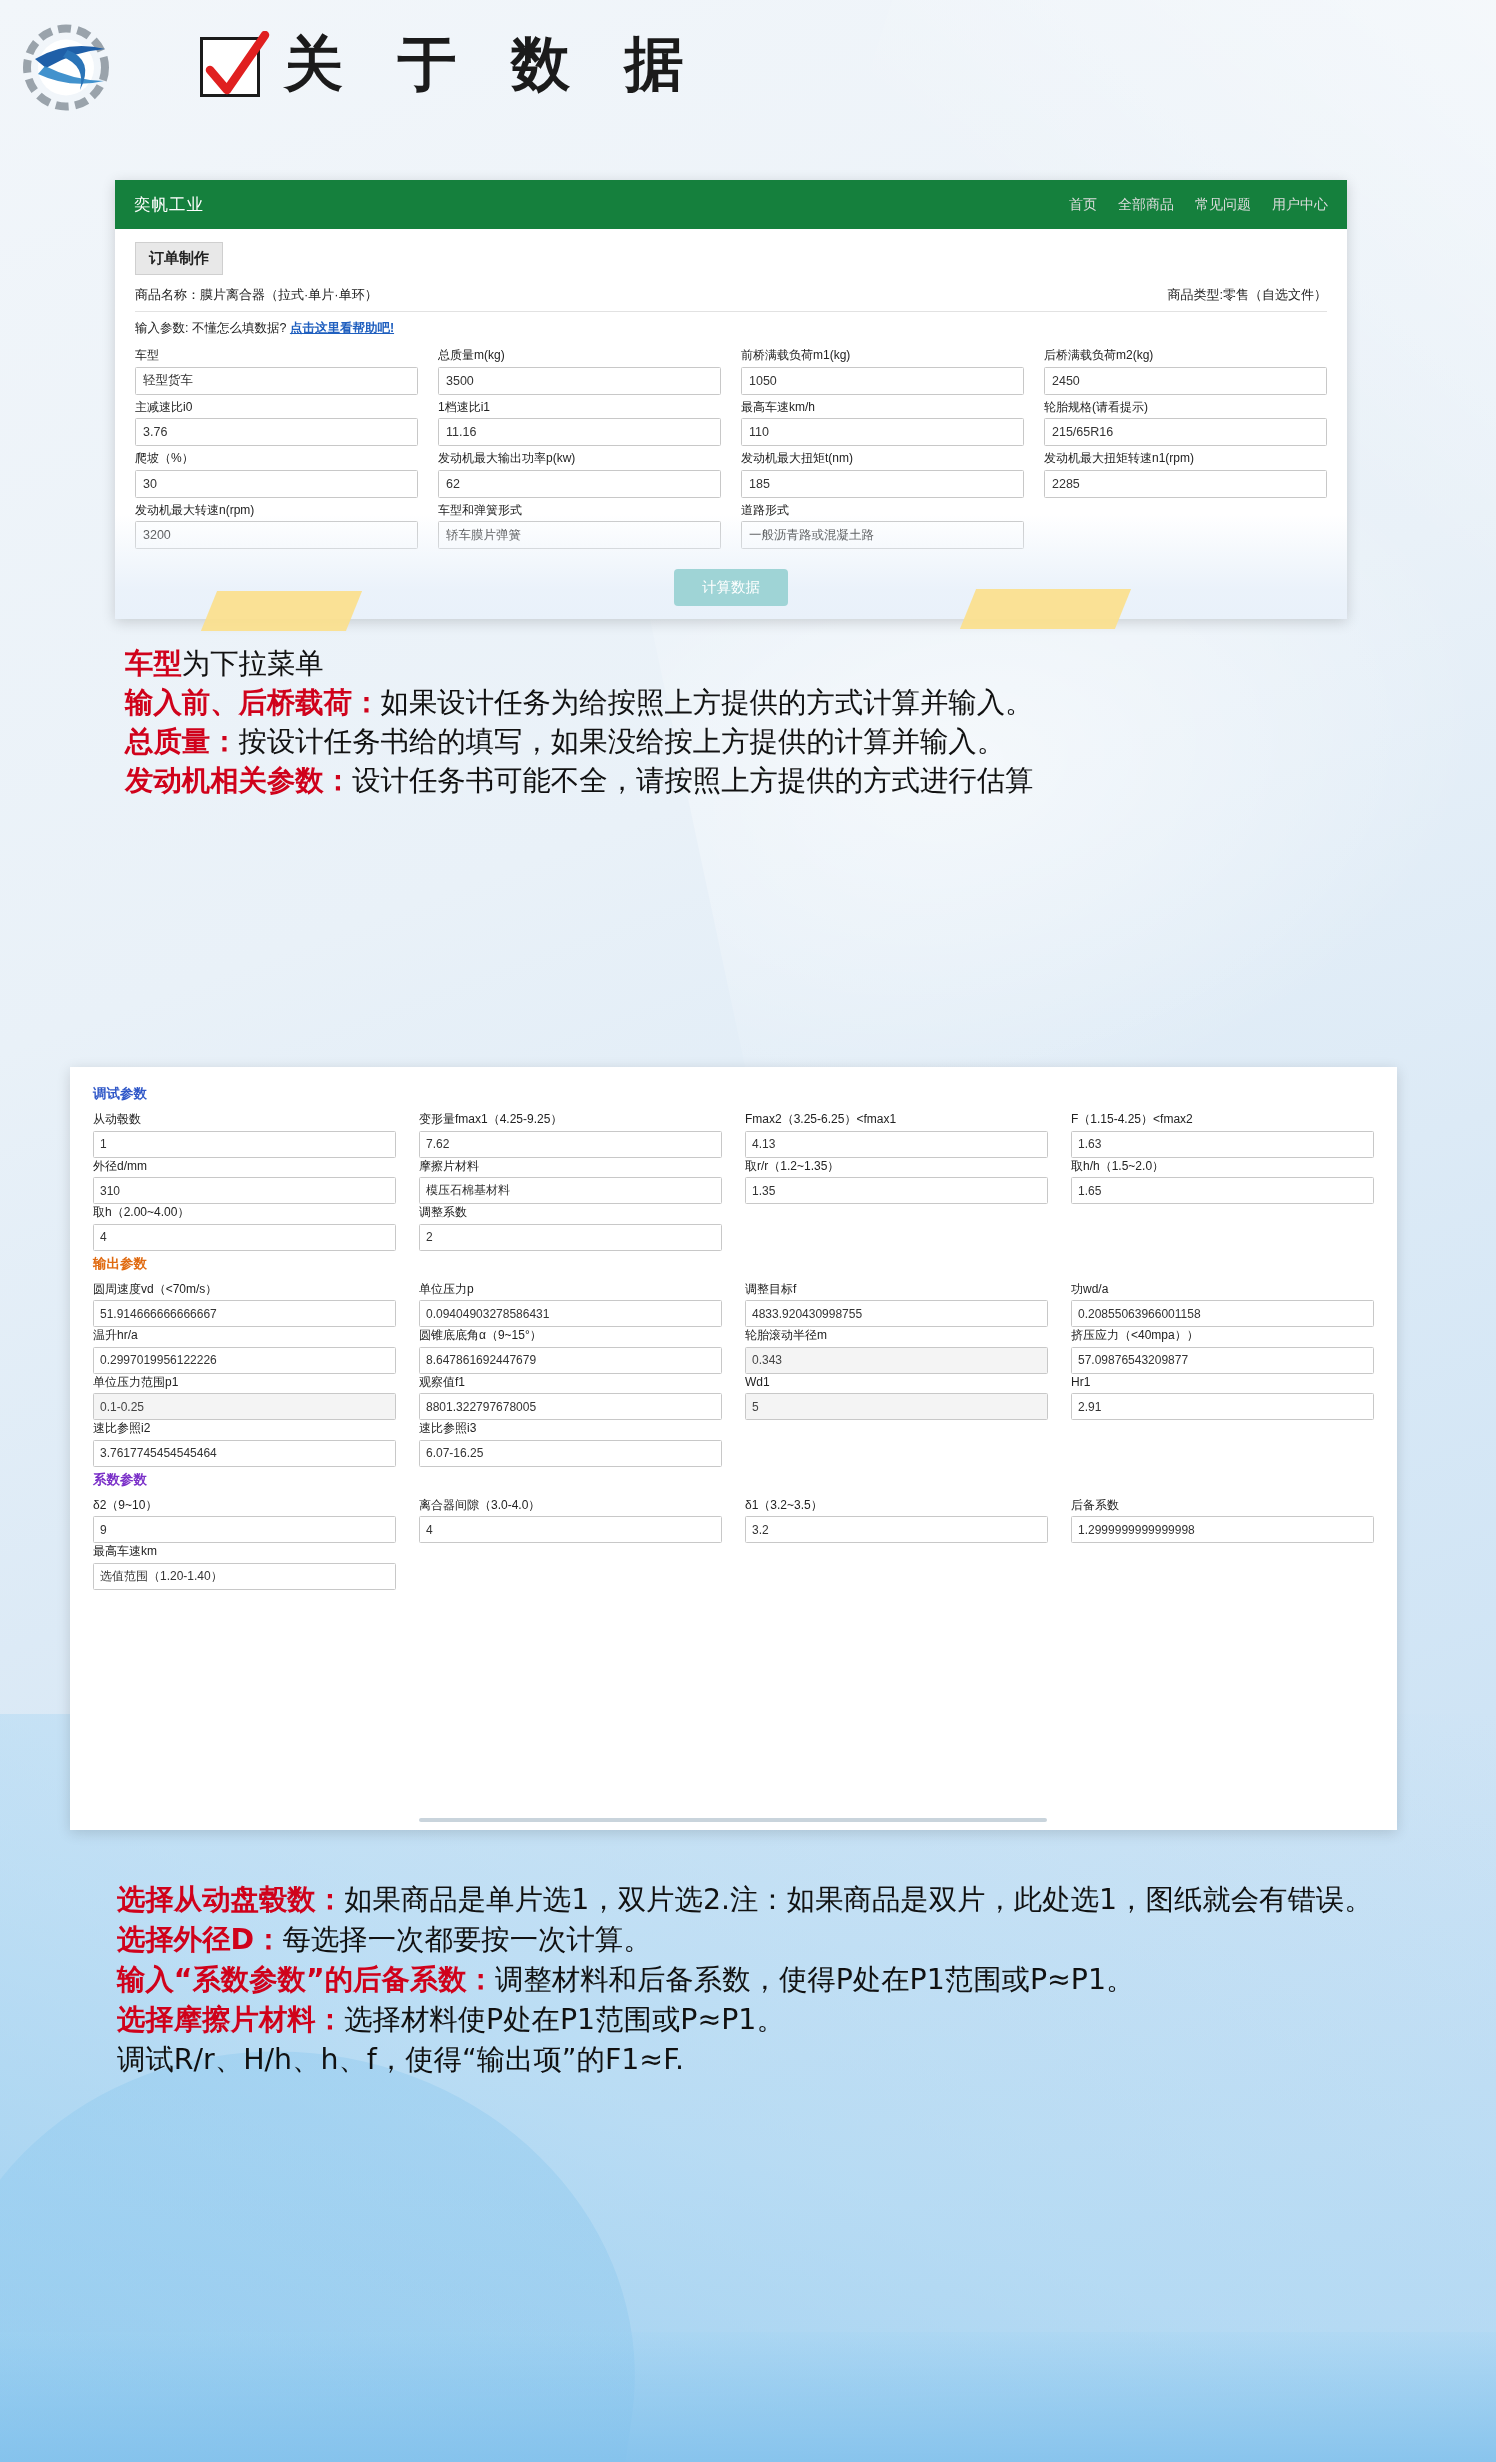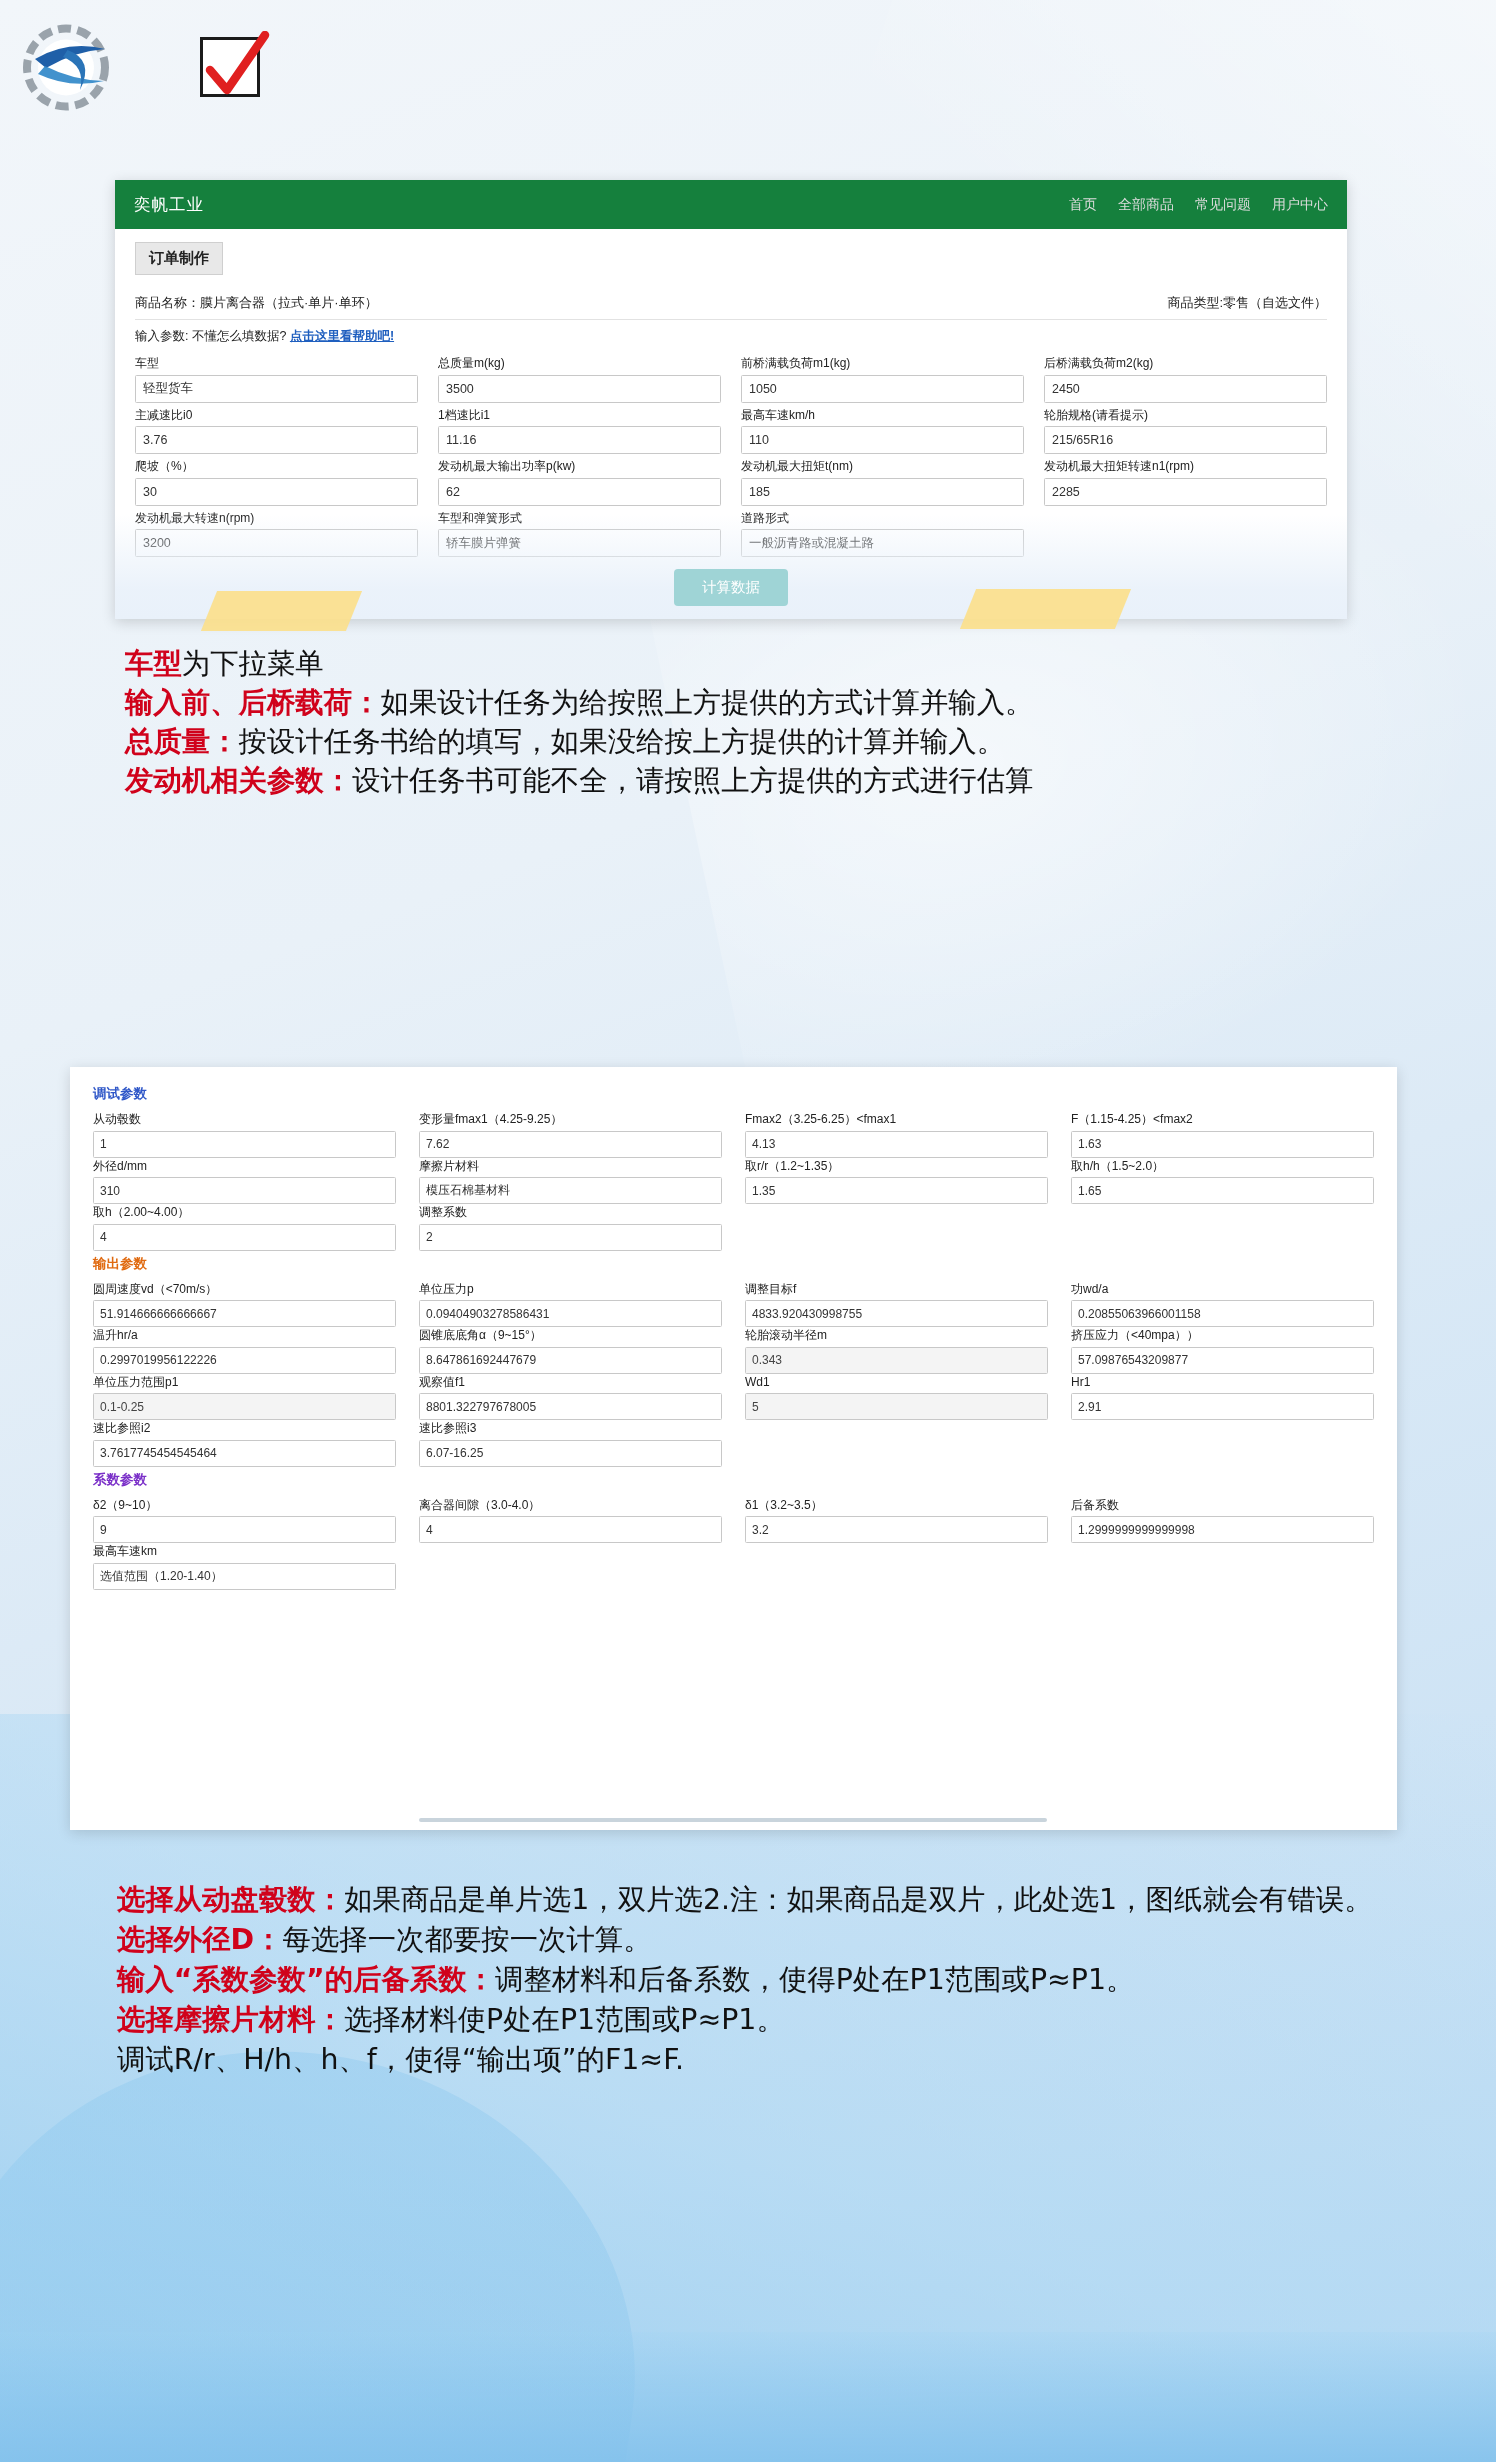--- a/index.html
+++ b/index.html
@@ -82,21 +82,21 @@
   .site-links { display: flex; gap: 21px; font-size: 14px; color: #dcdcdc; }
   .site-links span { cursor: pointer; }
 
   .form-body { padding: 13px 20px 0 20px; position: relative; }
   .order-tab {
     display: inline-block; background: #e8e8e8; border: 0.5px solid #cfcfcf;
     padding: 6px 13px; font-size: 15px; color: #222; font-weight: bold;
   }
   .meta-row {
     display: flex; justify-content: space-between; align-items: center;
-    margin-top: 19px; font-size: 13px; color: #222;
+    margin-top: 11px; font-size: 13px; color: #222;
     border-bottom: 0.5px solid #e2e2e2; padding-bottom: 7px;
   }
   .hint-row { margin-top: 8px; font-size: 12.5px; color: #c12026; }
   .hint-row .hint-link { color: #1f5fbf; text-decoration: underline; font-weight: bold; }
   .hint-row .hint-lead { color: #1b1b1b; }
 
   .grid4 {
     display: grid; grid-template-columns: repeat(4, 1fr); column-gap: 20px; row-gap: 1px;
     margin-top: 11px;
   }
@@ -184,20 +184,21 @@
       <circle cx="92" cy="95" r="56" fill="#ffffff"></circle>
       <path d="M30 78 Q95 40 170 58 Q110 62 52 96 Z" fill="#1f5fa8"></path>
       <path d="M36 108 Q100 138 168 122 Q104 120 50 92 Z" fill="#2e86c8" opacity="0.9"></path>
       <path d="M95 60 Q150 80 120 140 Q132 92 86 74 Z" fill="#2a74b8"></path>
     </svg>
   </div>
   <div class="check-box"></div>
   <svg class="check-mark" viewBox="0 0 140 150">
     <path d="M18 78 L52 118 L128 8" fill="none" stroke="#e02020" stroke-width="17" stroke-linecap="round" stroke-linejoin="round"></path>
   </svg>
+  <div class="header-title">关 于 数 据</div>
 </div>
 
 <div class="shot1">
 
   <div class="site-nav">
     <div class="site-brand">奕帆工业</div>
     <div class="site-links">
       <span>首页</span>
       <span>全部商品</span>
       <span>常见问题</span>

